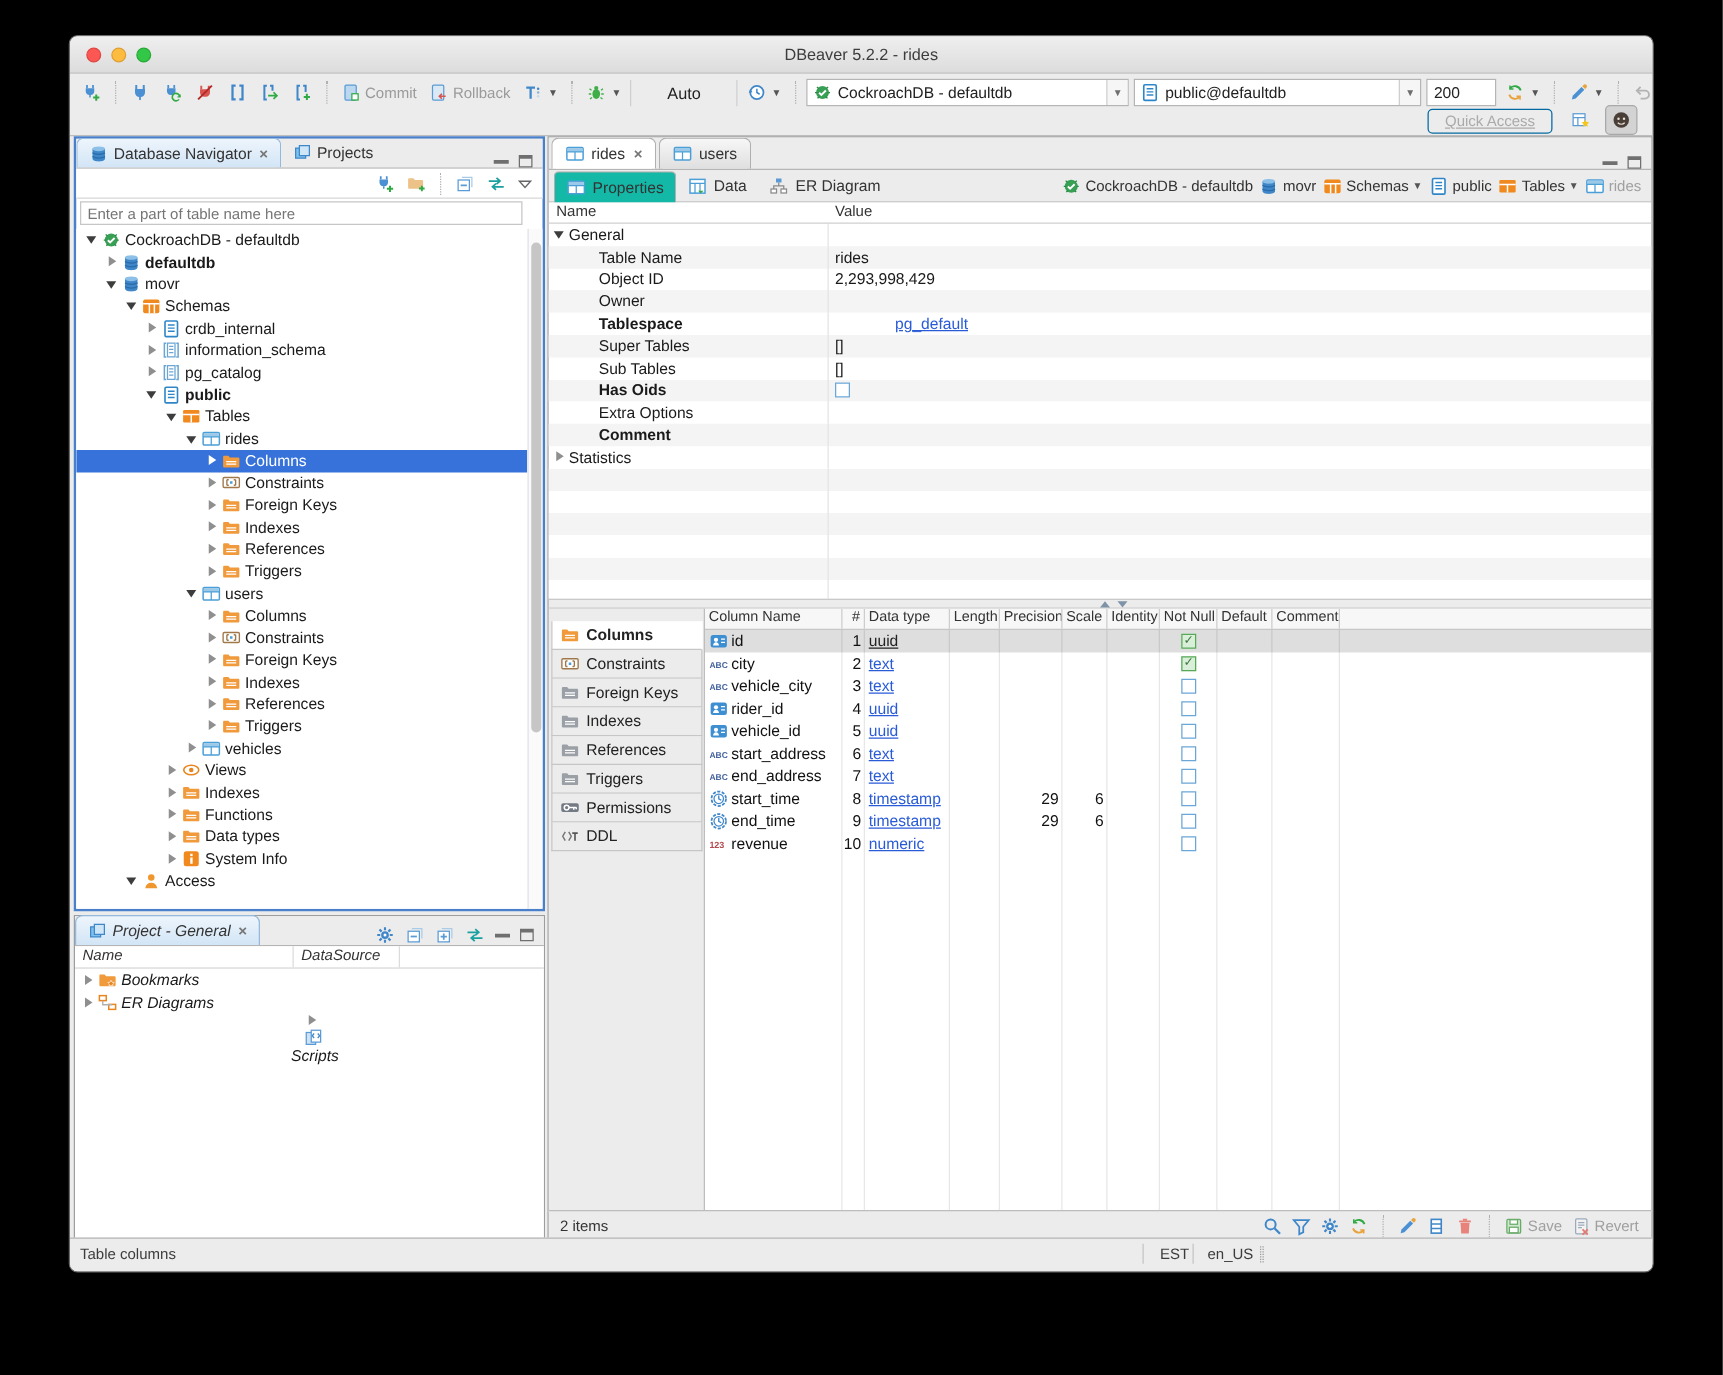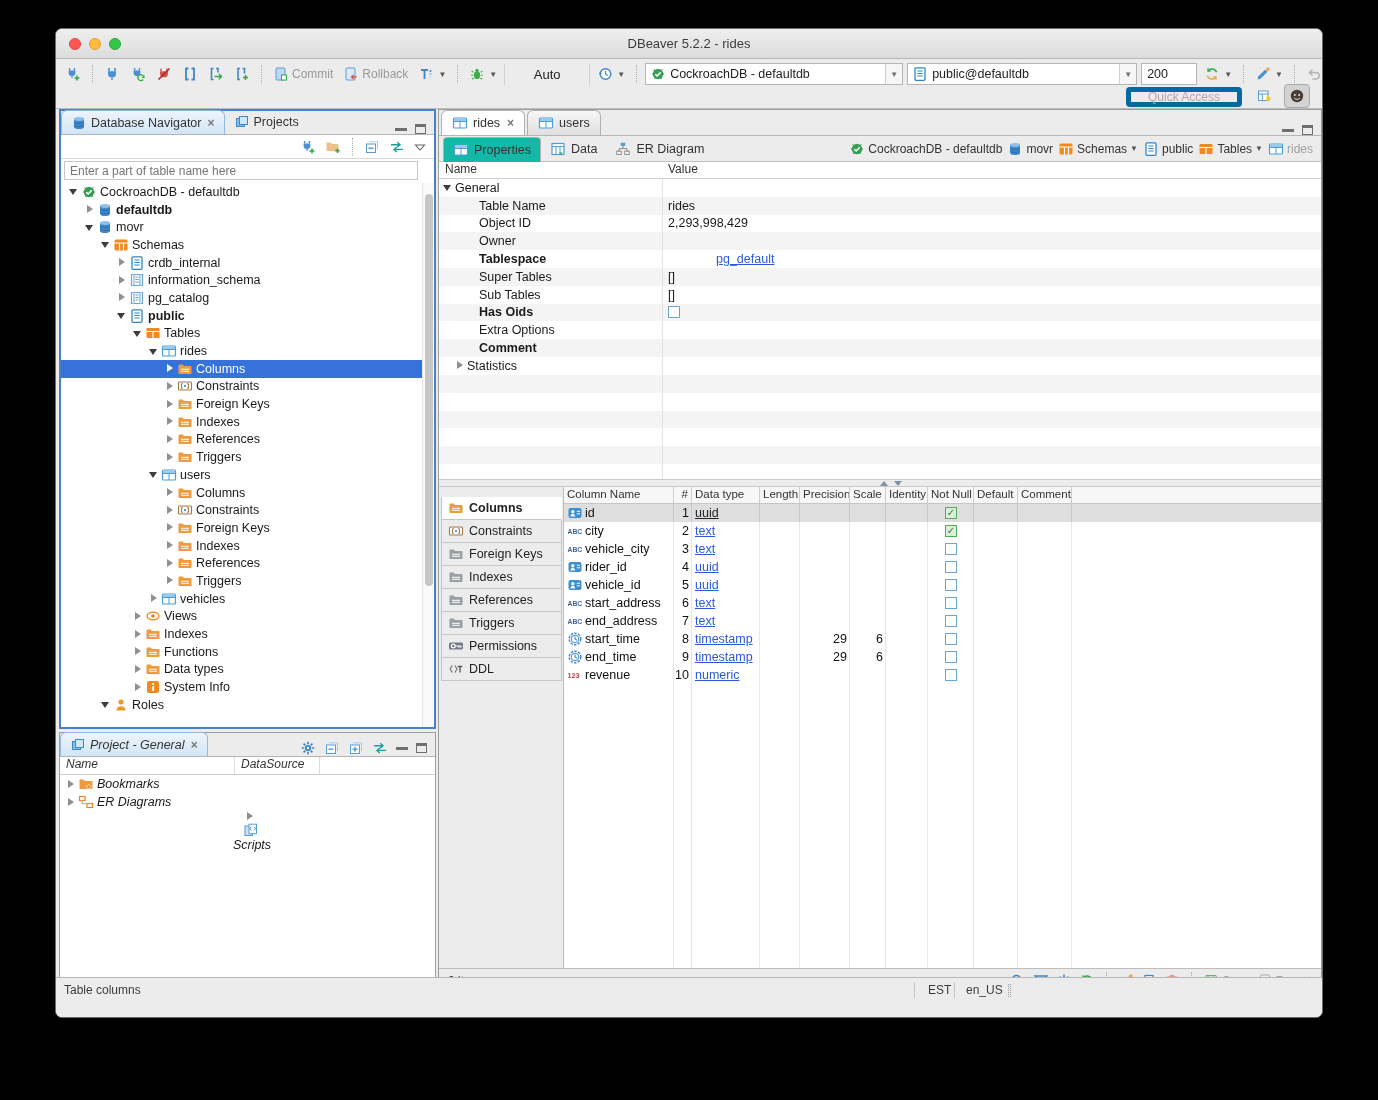--- a/index.html
+++ b/index.html
@@ -14,21 +14,21 @@
   .tb-row1{position:absolute;left:6px;top:2px;height:26px;display:flex;align-items:center;gap:4px;}
   .tbtn{width:22px;height:22px;display:flex;align-items:center;justify-content:center;border-radius:3px;}
   .tbtn-lbl{display:flex;align-items:center;gap:3px;color:#9a9a9a;font-size:12px;padding:0 3px;}
   .tsep{width:1px;height:18px;border-left:1px dotted #b0b0b0;margin:0 4px;}
   .auto-box{width:86px;text-align:center;font-size:13px;color:#222;border-left:1px solid #cfcfcf;border-right:1px solid #cfcfcf;padding:3px 0;}
   .combo{height:22px;background:#fff;border:1px solid #b5b5b5;display:flex;align-items:center;font-size:12.5px;color:#222;position:relative;padding-left:4px;gap:4px;}
   .combo .carr{position:absolute;right:0;top:0;width:17px;height:100%;border-left:1px solid #cfcfcf;display:flex;align-items:center;justify-content:center;color:#6f6f6f;font-size:8px;background:#f6f6f6;}
   .numinput{width:56px;height:22px;background:#fff;border:1px solid #b5b5b5;font-size:12.5px;color:#222;padding:2px 5px;font-family:"Liberation Sans",sans-serif;}
   .ddarr{font-size:8px;color:#555;margin-left:1px;}
   .tb-row2{position:absolute;left:0;top:28px;width:100%;height:22px;}
-  .qa-btn{position:absolute;right:80px;top:0;width:116px;height:20px;border:5px solid #0369a1;border-radius:4px;color:#aaa;font-size:12px;display:flex;align-items:center;justify-content:center;background:#ececec;}
+  .qa-btn{position:absolute;right:80px;top:0;width:100px;height:20px;border:1px solid #0369a1;border-radius:4px;color:#aaa;font-size:12px;display:flex;align-items:center;justify-content:center;background:#ececec;text-decoration:underline;}
   .persp{position:absolute;top:-3px;width:26px;height:24px;display:flex;align-items:center;justify-content:center;border-radius:4px;}
   .persp.pressed{background:#d3d3d3;border:1px solid #a8a8a8;}
   
   .panel{position:absolute;background:#fff;border:1px solid #9d9d9d;}
   .panel.focused{border:2px solid #4a7fc9;}
   .ptab-row{position:absolute;left:0;top:0;right:0;height:24px;background:#ececec;border-bottom:1px solid #b5b5b5;display:flex;align-items:flex-end;}
   .ptab{height:24px;display:flex;align-items:center;gap:4px;padding:0 9px;font-size:12.5px;color:#333;border-radius:6px 6px 0 0;}
   .ptab.active{background:linear-gradient(#eef5fc,#d2e5f6);border:1px solid #93b9dd;border-bottom:none;}
   .closex{color:#777;font-size:12px;font-weight:bold;margin-left:2px;}
   .minmax{display:flex;gap:8px;align-items:center;margin-left:auto;padding-right:8px;}
@@ -99,21 +99,21 @@
   .crow2.sel{background:rgba(0,0,0,0.13);}
   .cc{padding:0 3px;display:flex;align-items:center;gap:2px;height:100%;white-space:nowrap;overflow:hidden;}
   .cc.r{justify-content:flex-end;}
   .cc.c{justify-content:center;}
   .tlink{color:#2a5bd7;text-decoration:underline;}
   .crow2.sel .tlink{color:#222;}
   
   .btoolbar{position:absolute;left:0;right:0;height:25px;background:#ececec;border-top:1px solid #bdbdbd;display:flex;align-items:center;font-size:12px;color:#333;}
   .btools{margin-left:auto;display:flex;align-items:center;gap:7px;padding-right:10px;}
   .btn-gray{display:flex;align-items:center;gap:3px;color:#9f9f9f;font-size:12px;}
-  .statusbar{position:absolute;left:0;bottom:0;width:100%;height:40px;background:#ececec;border-top:1px solid #b5b5b5;font-size:12px;color:#3c3c3c;}
+  .statusbar{position:absolute;left:0;bottom:0;width:100%;height:27px;background:#ececec;border-top:1px solid #b5b5b5;font-size:12px;color:#3c3c3c;}
   .sb-sep{position:absolute;top:4px;width:1px;height:16px;background:#c4c4c4;}
   .grip{position:absolute;top:6px;width:3px;height:13px;border-left:1px dotted #9a9a9a;border-right:1px dotted #9a9a9a;}
 </style>
 </head>
 <body>
 
 <div class="window">
 
   <div class="titlebar">
     <span class="tl" style="left:13px;background:#fc5753;border:1px solid #df4744;"></span>
@@ -692,21 +692,21 @@
           <span class="tlabel ">System Info</span>
         </div>
         <div class="trow " style="padding-left:40px">
           <span class="arrow expanded"></span>
           <span class="icn">
             <svg width="16" height="16" viewBox="0 0 16 16">
               <circle cx="8" cy="5" r="2.6" fill="#f0962e"></circle>
               <path d="M3.2 13.5c.5-2.9 2.4-4.3 4.8-4.3s4.3 1.4 4.8 4.3z" fill="#f0962e"></path>
             </svg>
           </span>
-          <span class="tlabel ">Roles</span>
+          <span class="tlabel ">Access</span>
         </div>
       </div>
     <div class="vscroll">
         <div class="vthumb" style="top:2%;height:72%;"></div>
       </div>
   </div>
 
   <div class="panel" style="left:3px;top:703px;width:377px;height:260px;font-style:italic;">
     <div class="ptab-row">
       <div class="ptab active">
@@ -993,21 +993,21 @@
             <div class="pdivider"></div>
           </div>
           <div class="prow alt">
             <span class="pname" style="padding-left:40px;">
               <span class="bold">Comment</span>
             </span>
             <span class="pval"></span>
             <div class="pdivider"></div>
           </div>
           <div class="prow ">
-            <span class="pname" style="padding-left:4px;margin-left:12px;">
+            <span class="pname" style="padding-left:4px;">
               <span class="arrow collapsed"></span>
               <span>Statistics</span>
             </span>
             <span class="pval"></span>
             <div class="pdivider"></div>
           </div>
         </div>
       <div class="pempty" style="height:104px;">
           <div class="pdivider"></div>
         </div>

